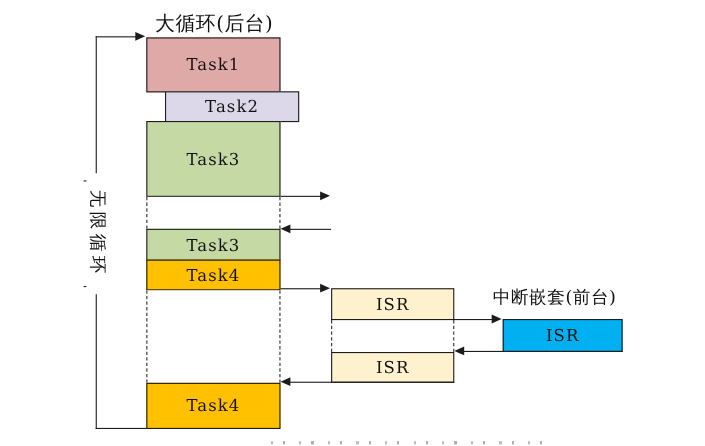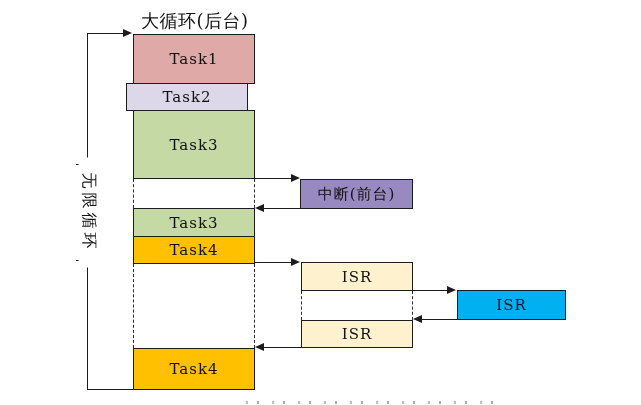--- a/index.html
+++ b/index.html
@@ -45,55 +45,53 @@
   <div class="hline" style="left:87px;top:32.5px;width:38px;"></div>
   <div class="tri-r" style="left:123px;top:28.8px;"></div>
   <div class="hline" style="left:87px;top:389px;width:47px;"></div>
   <div class="tick" style="left:76px;top:164px;"></div>
   <div class="tick" style="left:76px;top:260px;"></div>
   <div class="loop-label">无限循环</div>
 
   <div class="box" style="left: 133px; top: 34px; width: 122px; height: 50px; background-color: rgb(223, 169, 167);">
     <span>Task1</span>
   </div>
-  <div class="box" style="left: 126px; top: 83px; width: 122px; height: 28px; background-color: rgb(220, 215, 233);">
+  <div class="box" style="left: 150px; top: 83px; width: 122px; height: 28px; background-color: rgb(220, 215, 233);">
     <span>Task2</span>
   </div>
   <div class="box" style="left: 133px; top: 110px; width: 122px; height: 69px; background-color: rgb(197, 217, 164);">
     <span>Task3</span>
   </div>
   <div class="gapbox" style="left:133px;top:179px;width:122px;height:29px;"></div>
   <div class="box" style="left: 133px; top: 208px; width: 122px; height: 29px; background-color: rgb(197, 217, 164);">
     <span>Task3</span>
   </div>
   <div class="box" style="left: 133px; top: 236px; width: 122px; height: 28px; background-color: rgb(255, 192, 0);">
     <span>Task4</span>
   </div>
   <div class="gapbox" style="left:133px;top:264px;width:122px;height:84px;"></div>
   <div class="box" style="left: 133px; top: 348px; width: 122px; height: 42px; background-color: rgb(255, 192, 0);">
     <span>Task4</span>
   </div>
 
-  <div class="box" style="left: 300px; top: 179px; width: 113px; height: 30px; font-size: 15px; background-color: rgb(152, 137, 192);">
-    <span>中断(前台)</span>
-  </div>
 
   <div class="hline" style="left:255px;top:177.5px;width:38px;"></div>
   <div class="tri-r" style="left:291px;top:173.8px;"></div>
   <div class="hline" style="left:263px;top:207.5px;width:38px;"></div>
   <div class="tri-l" style="left:255px;top:203.8px;"></div>
 
   <div class="box" style="left: 301px; top: 262px; width: 112px; height: 29px; background-color: rgb(253, 242, 205);">
     <span>ISR</span>
   </div>
   <div class="gapbox" style="left:301px;top:291px;width:112px;height:29px;"></div>
   <div class="box" style="left: 301px; top: 320px; width: 112px; height: 28px; background-color: rgb(253, 242, 205);">
     <span>ISR</span>
   </div>
 
+  <div class="title" style="left:448px;top:260px;font-size:16px;">中断嵌套(前台)</div>
   <div class="box" style="left: 457px; top: 290px; width: 109px; height: 30px; background-color: rgb(0, 176, 240);">
     <span>ISR</span>
   </div>
 
   <div class="hline" style="left:255px;top:261.5px;width:38px;"></div>
   <div class="tri-r" style="left:291px;top:257.8px;"></div>
 
   <div class="hline" style="left:301px;top:289.5px;width:147px;"></div>
   <div class="tri-r" style="left:447px;top:285.8px;"></div>
 

